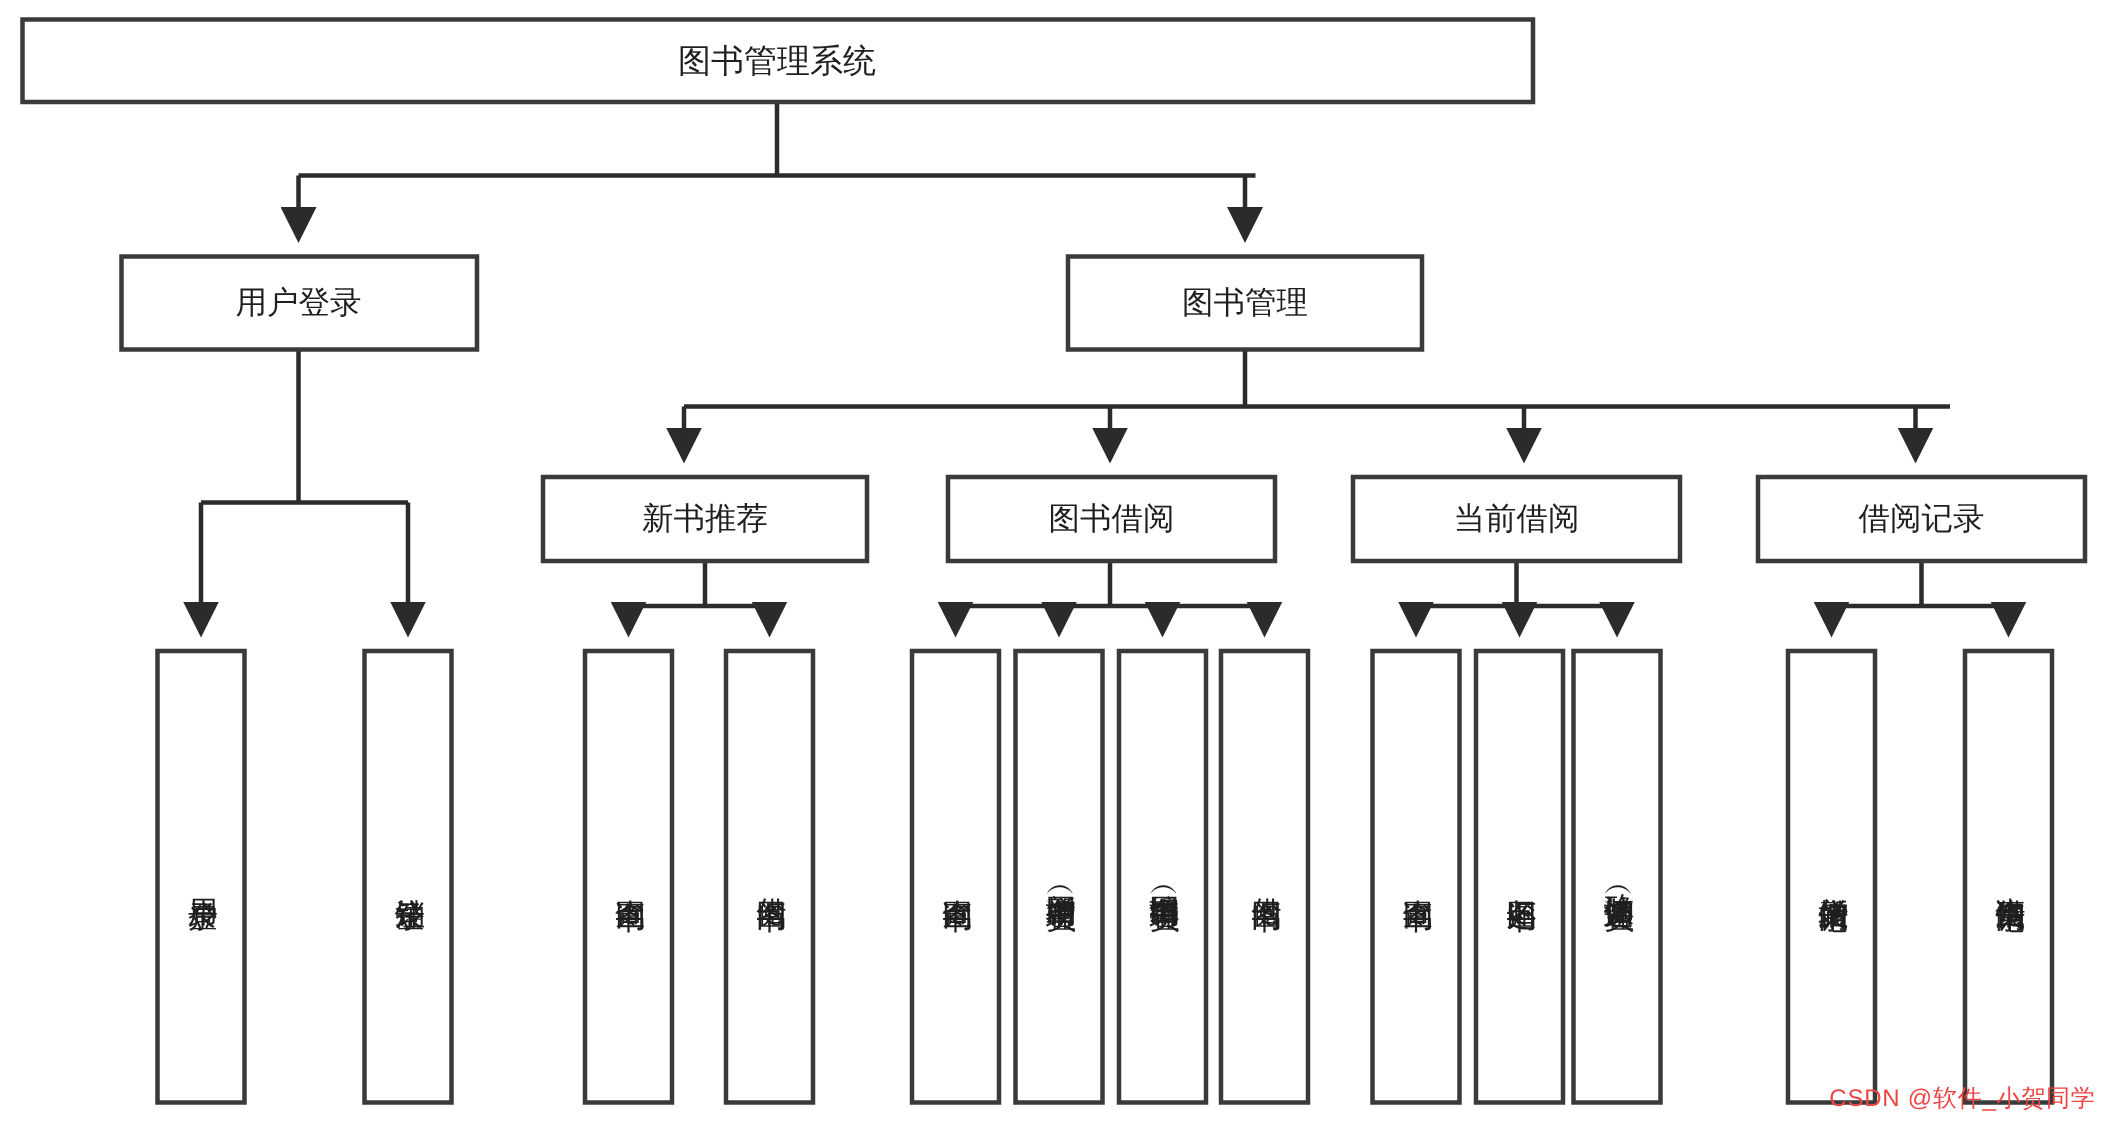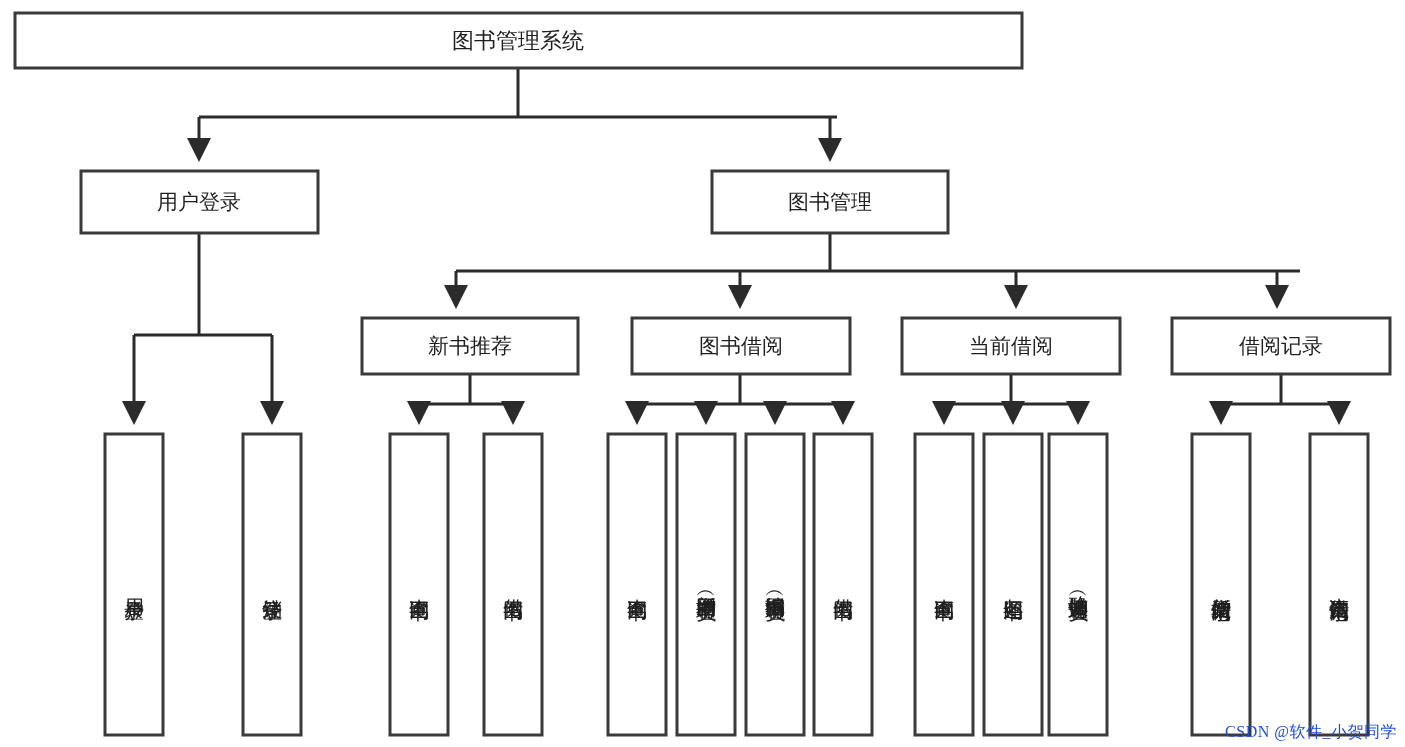--- a/index.html
+++ b/index.html
@@ -49,23 +49,23 @@
     dominant-baseline: middle;
     text-anchor: middle;
   }
   .node-label-top {
     font-size: 22px;
   }
   .watermark {
     position: absolute;
     right: 8px;
     bottom: 4px;
-    font-family: Liberation Serif, serif;
+    font-family: Liberation Sans, sans-serif;
     font-size: 16px;
-    color: #1d4ed8;
+    color: #ef4444;
     letter-spacing: 0.5px;
     white-space: nowrap;
     pointer-events: none;
   }
   .vtext {
     writing-mode: vertical-rl;
     text-orientation: upright;
     font-family: "Liberation Sans", "DejaVu Sans", sans-serif;
     font-size: 20px;
     color: #1f1f1f;

